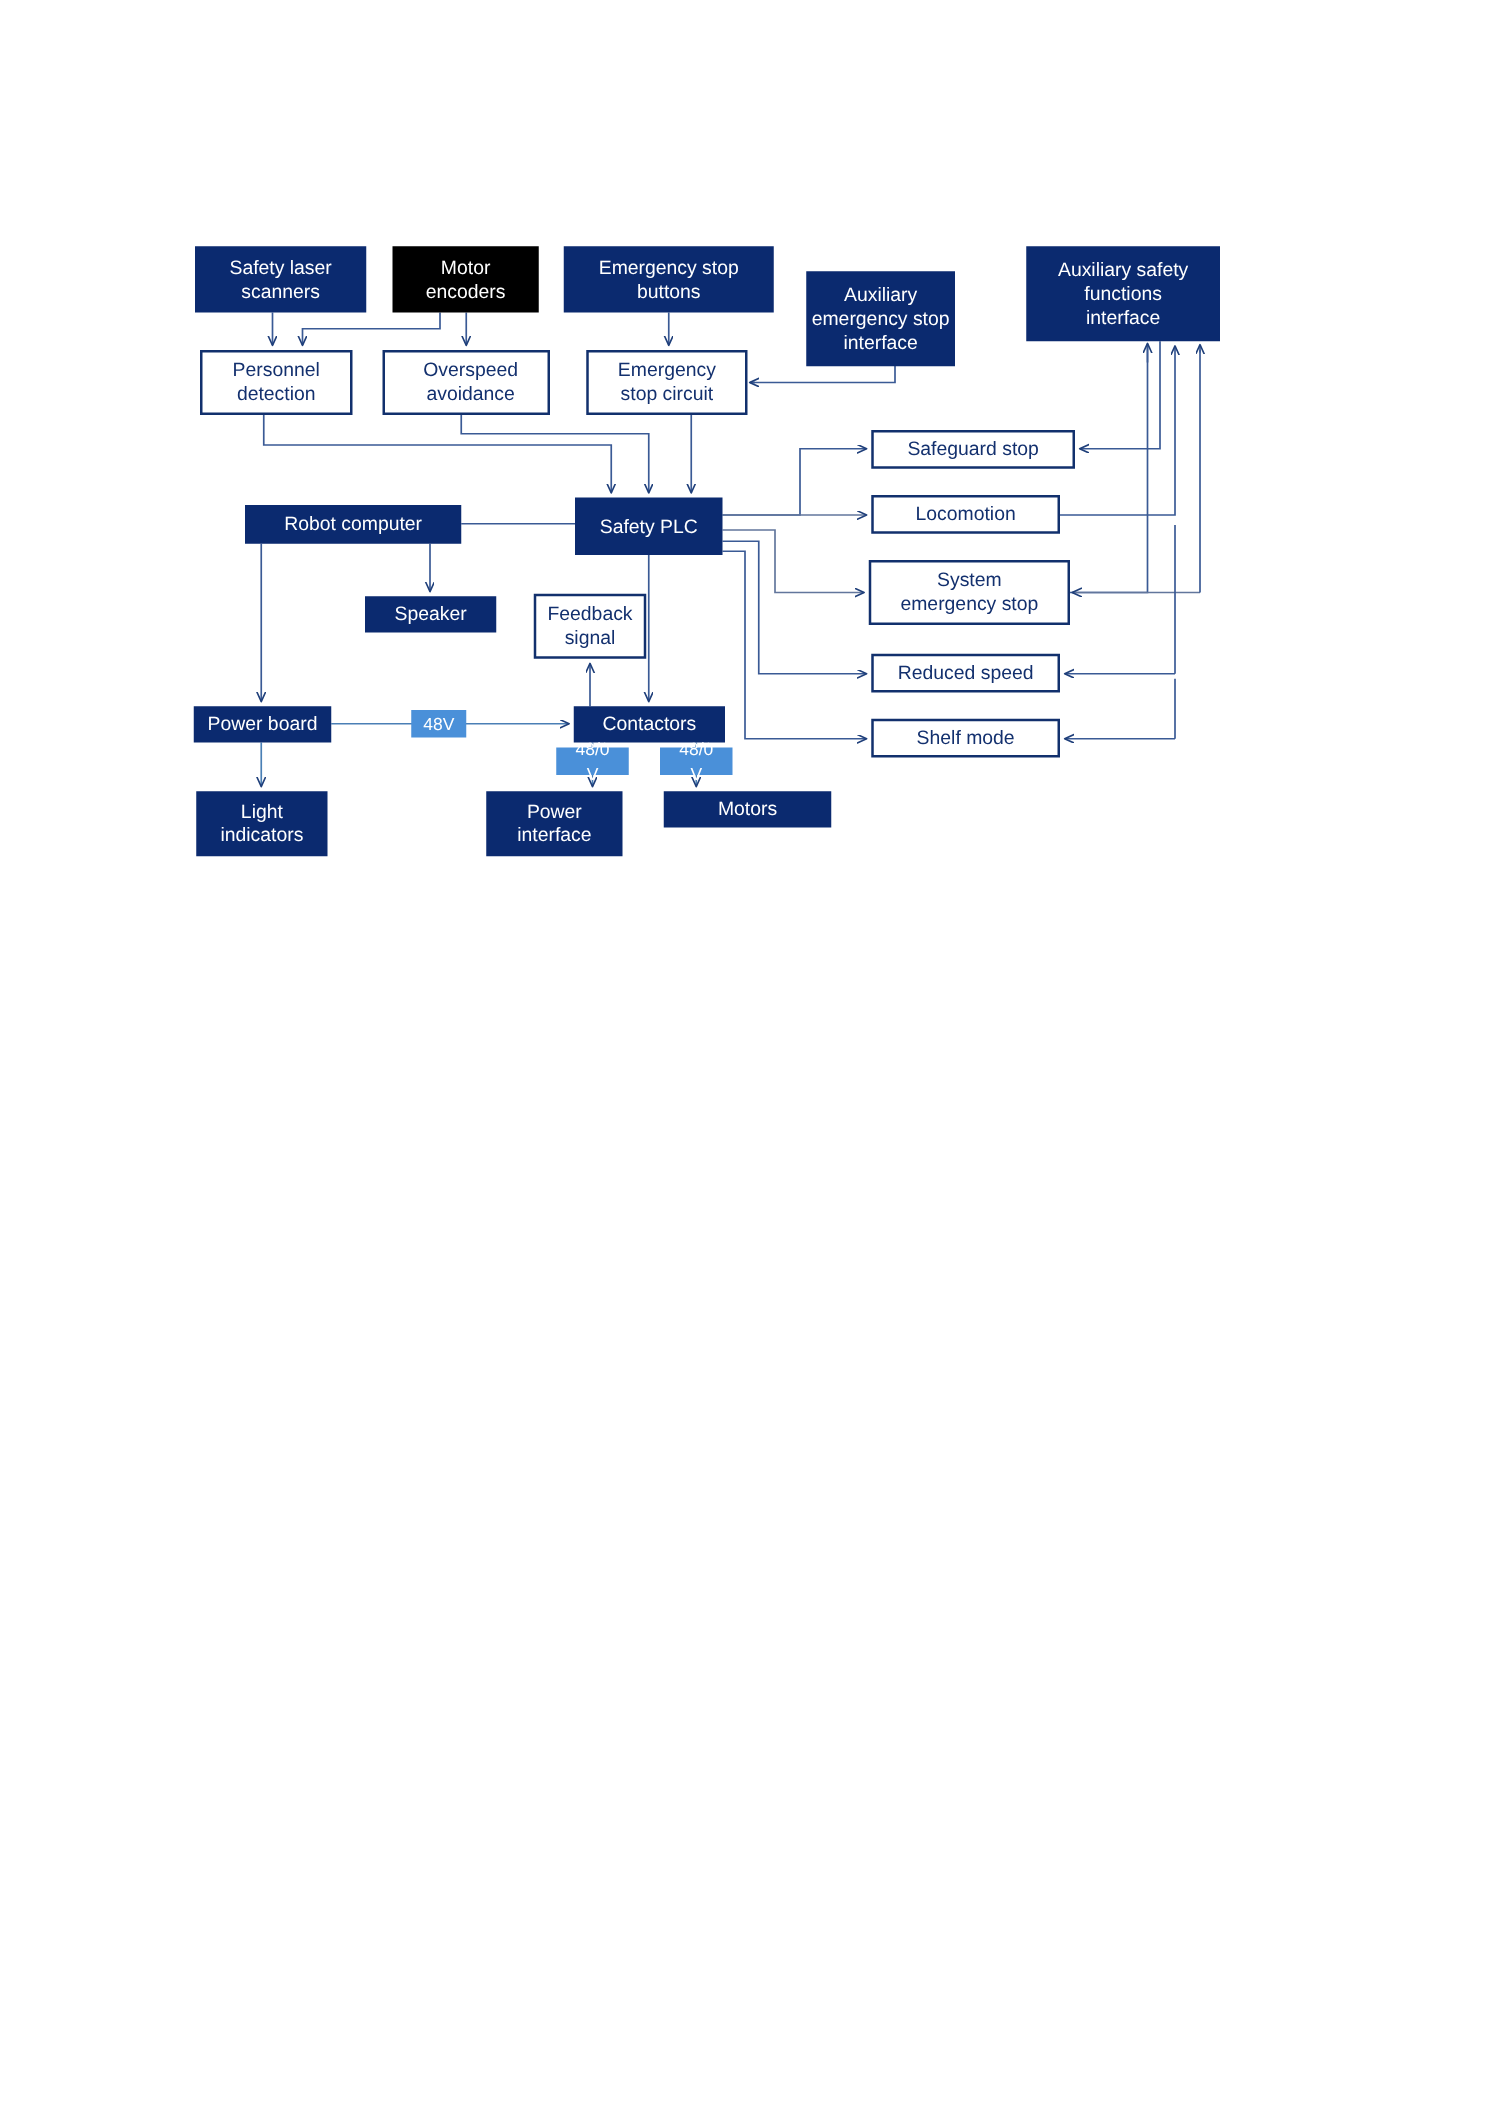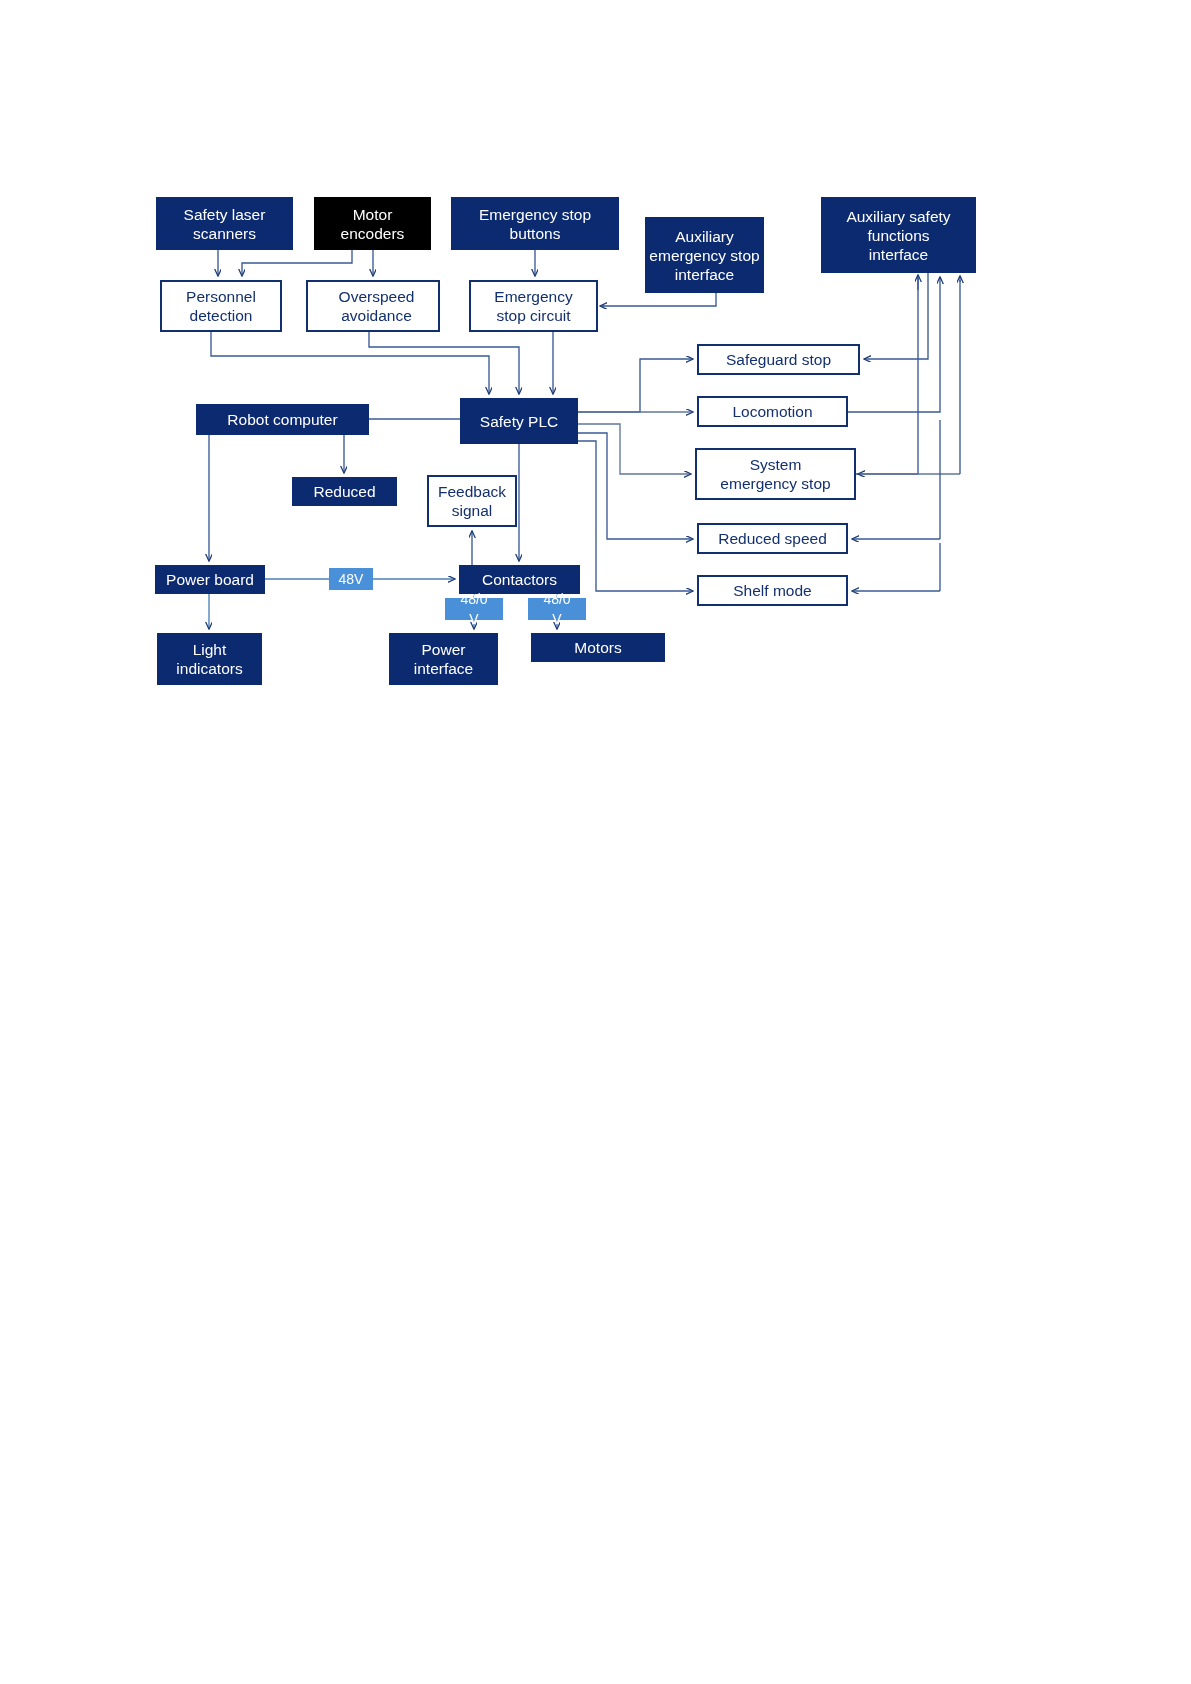--- a/index.html
+++ b/index.html
@@ -184,21 +184,21 @@
     <div class="node filled" style="left: 451px; top: 197px; width: 168px; height: 53px; background: rgb(11, 42, 111); color: rgb(255, 255, 255);">Emergency stop<br>buttons</div>
     <div class="node filled" style="left: 645px; top: 197px; width: 119px; height: 76px; background: rgb(11, 42, 111); color: rgb(255, 255, 255); margin-top: 20px;">Auxiliary<br>emergency stop<br>interface</div>
     <div class="node filled" style="left: 821px; top: 197px; width: 155px; height: 76px; background: rgb(11, 42, 111); color: rgb(255, 255, 255);">Auxiliary safety<br>functions<br>interface</div>
 
     <div class="node outlined" style="left: 160px; top: 280px; width: 122px; height: 52px; border-color: rgb(18, 48, 109); color: rgb(19, 48, 110);">Personnel<br>detection</div>
     <div class="node outlined" style="left: 306px; top: 280px; width: 134px; height: 52px; border-color: rgb(18, 48, 109); color: rgb(19, 48, 110); padding-left: 11px;">Overspeed<br>avoidance</div>
     <div class="node outlined" style="left: 469px; top: 280px; width: 129px; height: 52px; border-color: rgb(18, 48, 109); color: rgb(19, 48, 110);">Emergency<br>stop circuit</div>
 
     <div class="node filled" style="left: 196px; top: 404px; width: 173px; height: 31px; background: rgb(11, 42, 111); color: rgb(255, 255, 255);">Robot computer</div>
     <div class="node filled" style="left: 460px; top: 398px; width: 118px; height: 46px; background: rgb(11, 42, 111); color: rgb(255, 255, 255);">Safety PLC</div>
-    <div class="node filled" style="left: 292px; top: 477px; width: 105px; height: 29px; background: rgb(11, 42, 111); color: rgb(255, 255, 255);">Reduced</div>
+    <div class="node filled" style="left: 292px; top: 477px; width: 105px; height: 29px; background: rgb(11, 42, 111); color: rgb(255, 255, 255);">Speaker</div>
     <div class="node outlined" style="left: 427px; top: 475px; width: 90px; height: 52px; border-color: rgb(18, 48, 109); color: rgb(19, 48, 110);">Feedback<br>signal</div>
 
     <div class="node outlined" style="left: 697px; top: 344px; width: 163px; height: 31px; border-color: rgb(18, 48, 109); color: rgb(19, 48, 110);">Safeguard stop</div>
     <div class="node outlined" style="left: 697px; top: 396px; width: 151px; height: 31px; border-color: rgb(18, 48, 109); color: rgb(19, 48, 110);">Locomotion</div>
     <div class="node outlined" style="left: 695px; top: 448px; width: 161px; height: 52px; border-color: rgb(18, 48, 109); color: rgb(19, 48, 110);">System<br>emergency stop</div>
     <div class="node outlined" style="left: 697px; top: 523px; width: 151px; height: 31px; border-color: rgb(18, 48, 109); color: rgb(19, 48, 110);">Reduced speed</div>
     <div class="node outlined" style="left: 697px; top: 575px; width: 151px; height: 31px; border-color: rgb(18, 48, 109); color: rgb(19, 48, 110);">Shelf mode</div>
 
     <div class="node filled" style="left: 155px; top: 565px; width: 110px; height: 29px; background: rgb(11, 42, 111); color: rgb(255, 255, 255);">Power board</div>
     <div class="node filled" style="left: 459px; top: 565px; width: 121px; height: 29px; background: rgb(11, 42, 111); color: rgb(255, 255, 255);">Contactors</div>

